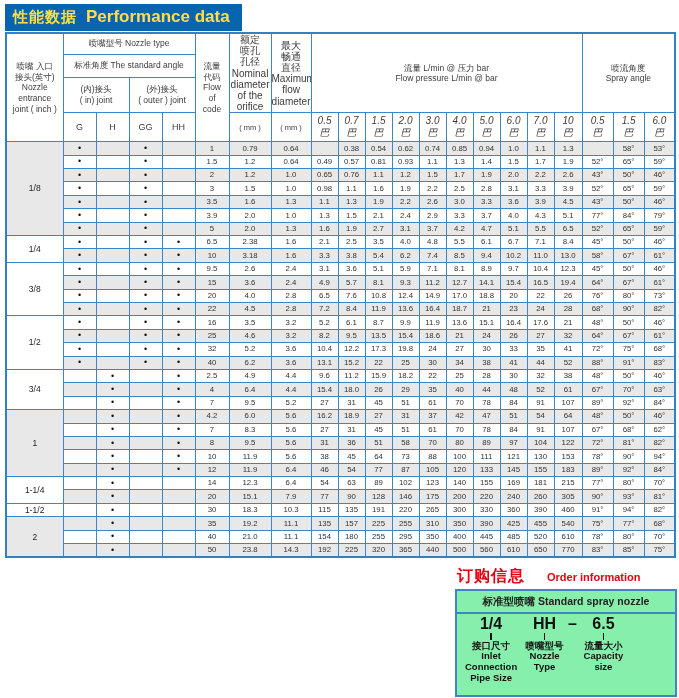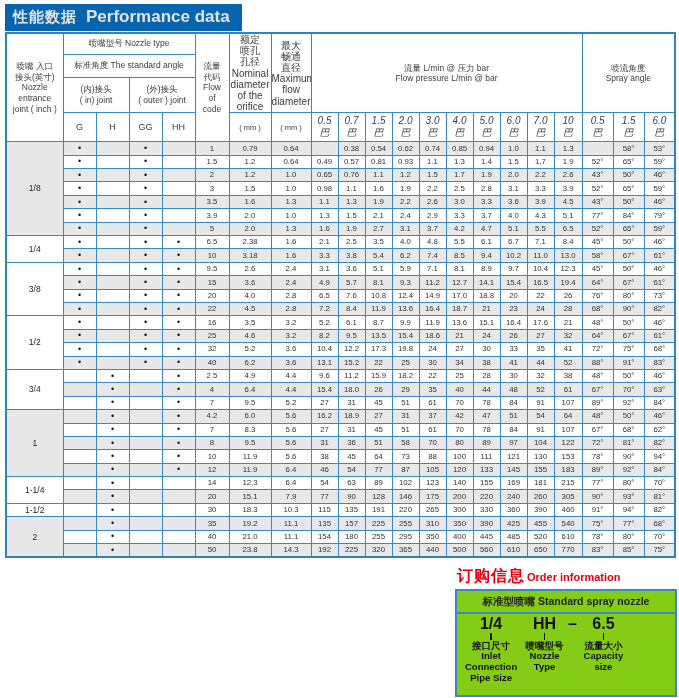--- a/index.html
+++ b/index.html
@@ -3,21 +3,21 @@
 <meta charset="utf-8">
 <style>
   html,body{margin:0;padding:0;}
   body{
     width:679px;height:698px;position:relative;background:#ffffff;
     font-family:"Liberation Sans","DejaVu Sans",sans-serif;
     -webkit-font-smoothing:antialiased;
   }
   
   .title-bar{
-    position:absolute;left:5px;top:4px;background:#0764ae;color:#e5e5e5;
+    position:absolute;left:5px;top:4px;background:#0764ae;color:#fde047;
     display:flex;align-items:baseline;gap:9px;padding:3px 12px 4px 8px;
   }
   .title-zh{font-size:15px;font-weight:bold;letter-spacing:1px;}
   .title-en{font-size:17px;font-weight:bold;}
 
   
   .perf-table{
     position:absolute;left:5px;top:32px;width:671px;
     border-collapse:collapse;table-layout:fixed;
     border:2px solid #2f82c3;background:#fff;
@@ -36,24 +36,24 @@
   th.joint-th{font-size:9px;}
   th.mm-th{font-size:7.5px;}
   tbody td{font-size:8px;height:12.4px;color:#333;line-height:1;background:#fff;}
   tr.shade td{background:#e8e8e8;}
   td.inch-cell{background:#fff;font-size:8.5px;color:#222;}
   td.dot-cell{font-size:9px;color:#111;}
   td.num-cell,td.code-cell{font-size:7.8px;}
 
   
   .order-wrap{position:absolute;left:455px;top:566px;width:222px;}
-  .order-title{display:flex;align-items:baseline;gap:2px;color:#e60012;margin-left:2px;}
+  .order-title{display:flex;align-items:baseline;gap:22px;color:#e60012;margin-left:2px;}
   .order-title-zh{font-size:16px;font-weight:bold;letter-spacing:1px;}
   .order-title-en{font-size:11px;font-weight:bold;}
-  .order-box{margin-top:2px;border:2px solid #3a87c8;background:#84cc16;height:104px;}
+  .order-box{margin-top:2px;border:2px solid #3a87c8;background:#86efac;height:104px;}
   .order-box-head{
     font-weight:bold;font-size:10.5px;color:#222;text-align:center;
     padding:4px 0 3px;border-bottom:2px solid #3a87c8;
   }
   .order-cols{display:flex;padding:1px 2px 0 2px;}
   .order-col{text-align:center;}
   .oc1{width:30%;} .oc2{width:20%;} .ocd{width:6%;} .oc3{width:21%;} .oc4{width:23%;}
   .order-code{font-size:16px;font-weight:bold;color:#111;line-height:1.1;}
   .order-tick{width:1.5px;height:7px;background:#111;margin:0 auto 1px auto;}
   .order-label{font-size:9.5px;font-weight:bold;color:#111;line-height:1.14;white-space:pre-line;}

